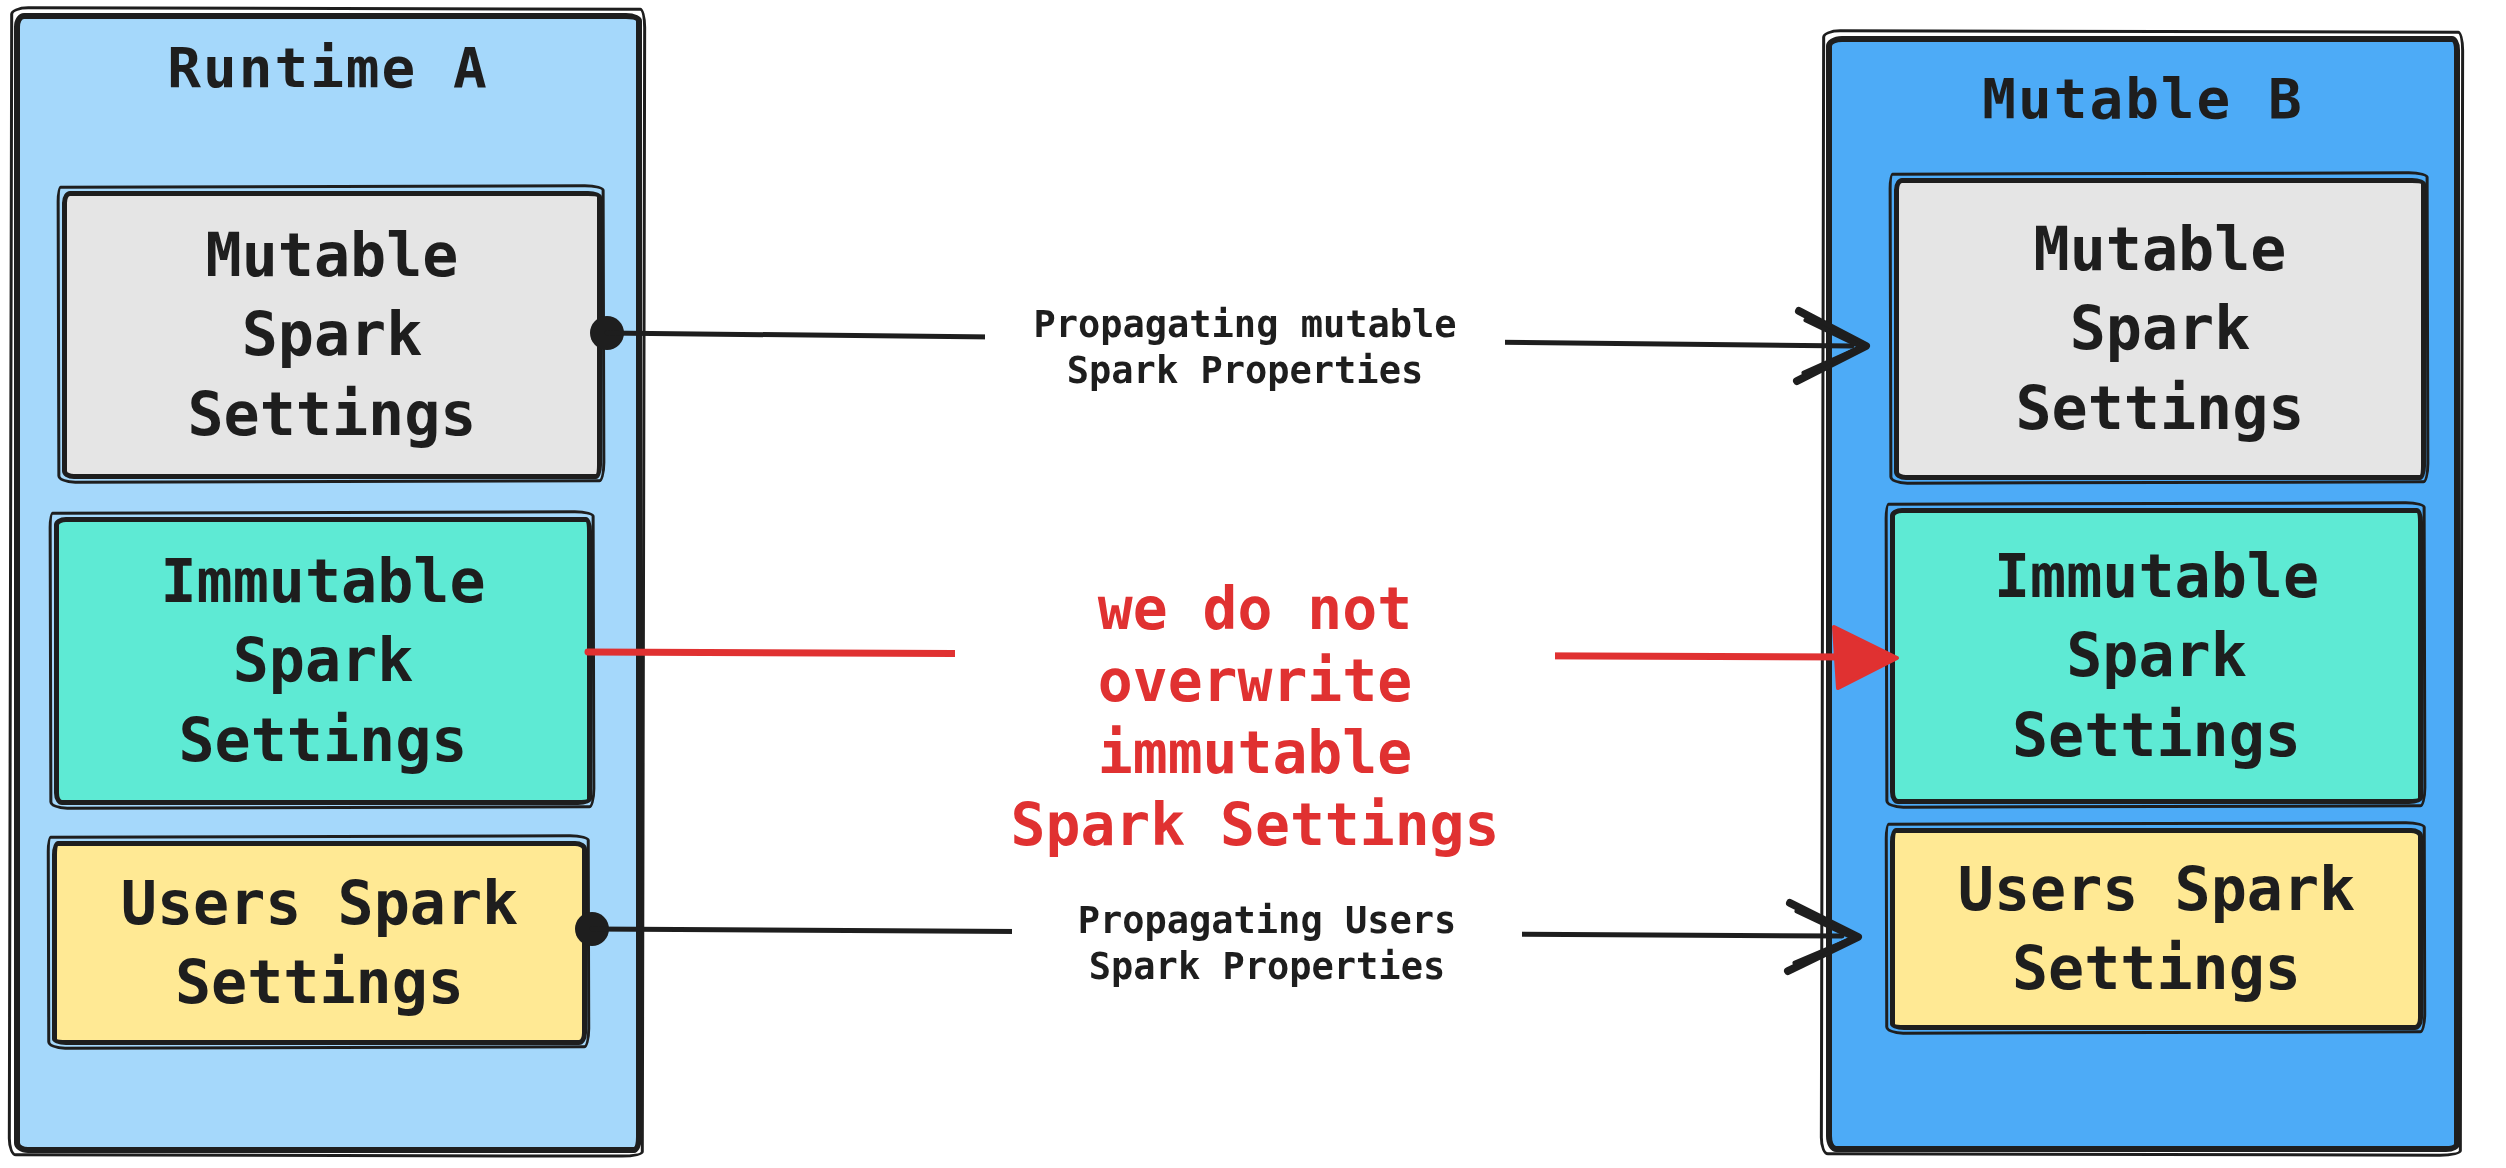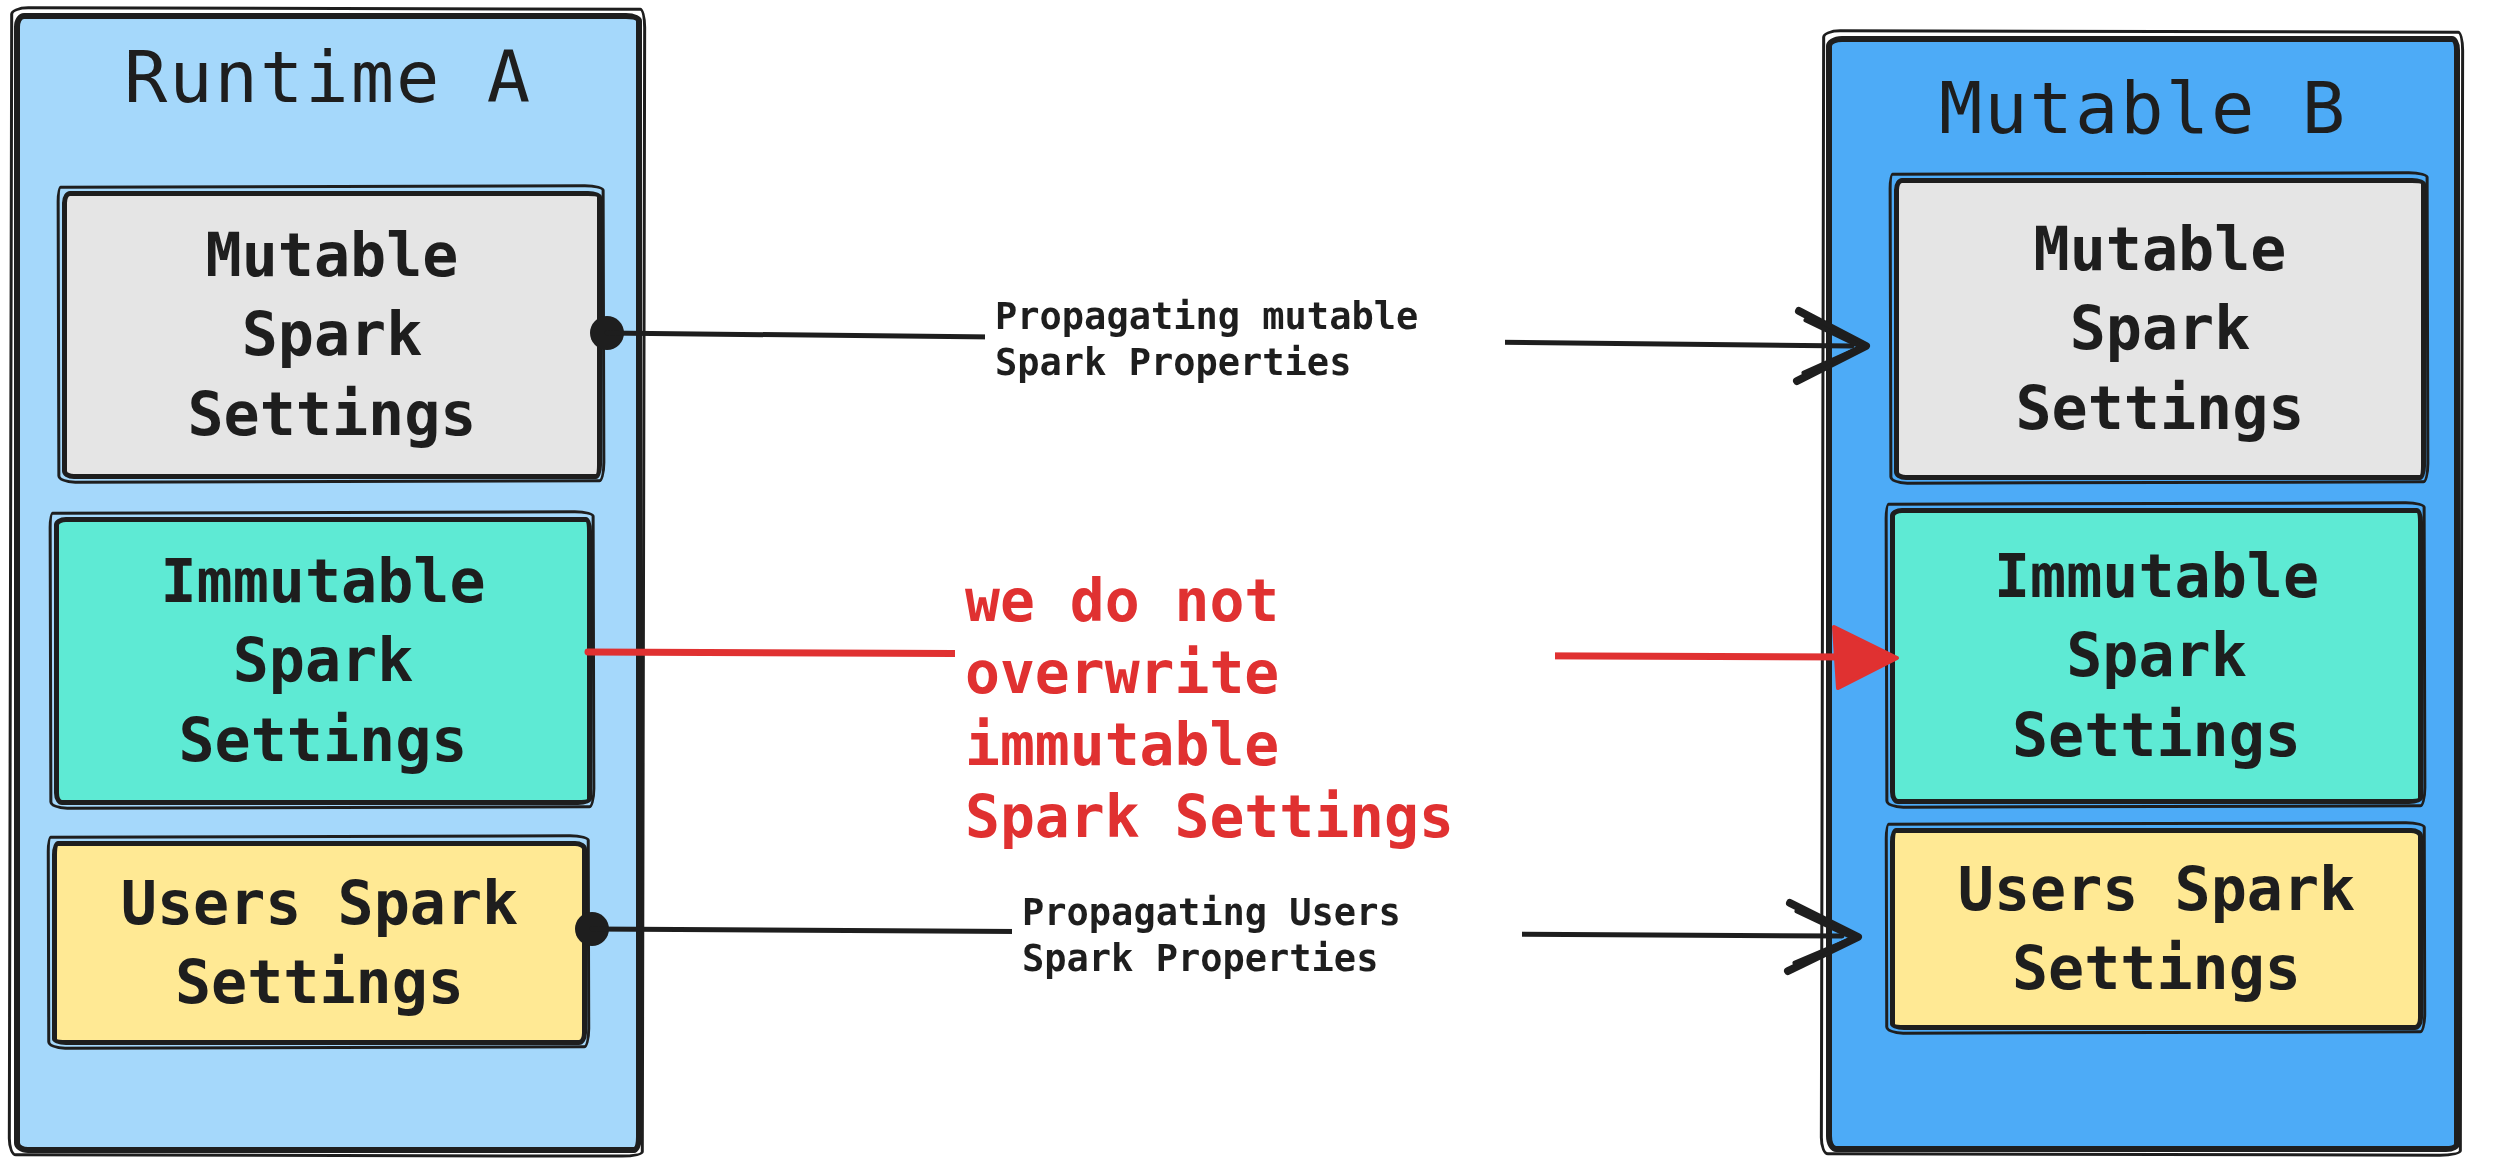--- a/index.html
+++ b/index.html
@@ -12,21 +12,21 @@
   .runtime::after{
     content:"";position:absolute;inset:-12px -9px -10px -11px;border:3px solid #1e1e1e;
     border-radius:18px 6px 22px 8px / 8px 20px 6px 18px;pointer-events:none;transform:rotate(.12deg);
   }
   #runtime-a{left:14px;top:13px;width:628px;height:1140px;background:#a5d8fb;
     border-radius:10px 16px 8px 14px / 14px 8px 16px 10px;}
   #runtime-b{left:1826px;top:36px;width:634px;height:1116px;background:#4dabf7;
     border-radius:16px 8px 14px 10px / 10px 14px 8px 16px;}
   .runtime-title{
     position:absolute;left:0;right:0;text-align:center;
-    font-size:72px;font-weight:normal;letter-spacing:2px;
+    font-size:56px;font-weight:bold;letter-spacing:2px;
   }
   #runtime-a .runtime-title{top:16px;}
   #runtime-b .runtime-title{top:24px;}
   
   .setting-box{
     position:absolute;display:flex;align-items:center;justify-content:center;
     text-align:center;font-size:60px;font-weight:bold;line-height:1.32;
     border:5px solid #1e1e1e;box-sizing:border-box;white-space:pre-line;
   }
   .setting-box::after{
@@ -39,22 +39,22 @@
   #a-mutable{left:42px;top:172px;width:540px;height:288px;}
   #a-immutable{left:34px;top:498px;width:538px;height:288px;}
   #a-users{left:32px;top:822px;width:535px;height:204px;}
   #b-mutable{left:62px;top:136px;width:532px;height:302px;}
   #b-immutable{left:58px;top:466px;width:533px;height:296px;}
   #b-users{left:58px;top:786px;width:533px;height:202px;}
   
   #arrow-layer{position:absolute;left:0;top:0;width:2506px;height:1168px;pointer-events:none;}
   
   .arrow-label{
-    position:absolute;background:#ffffff;font-weight:bold;text-align:left;
-    white-space:pre-line;padding:2px 10px;
+    position:absolute;background:#ffffff;font-weight:bold;text-align:center;
+    white-space:pre-line;padding:2px 10px;margin-top:8px;
   }
   #label-propagate-mutable{left:985px;top:292px;width:500px;font-size:37px;line-height:1.25;}
   #label-no-overwrite{left:955px;top:564px;width:580px;font-size:58px;line-height:1.24;color:#e03131;}
   #label-propagate-users{left:1012px;top:888px;width:490px;font-size:37px;line-height:1.25;}
 </style>
 </head>
 <body>
 
 <div id="canvas">
 

